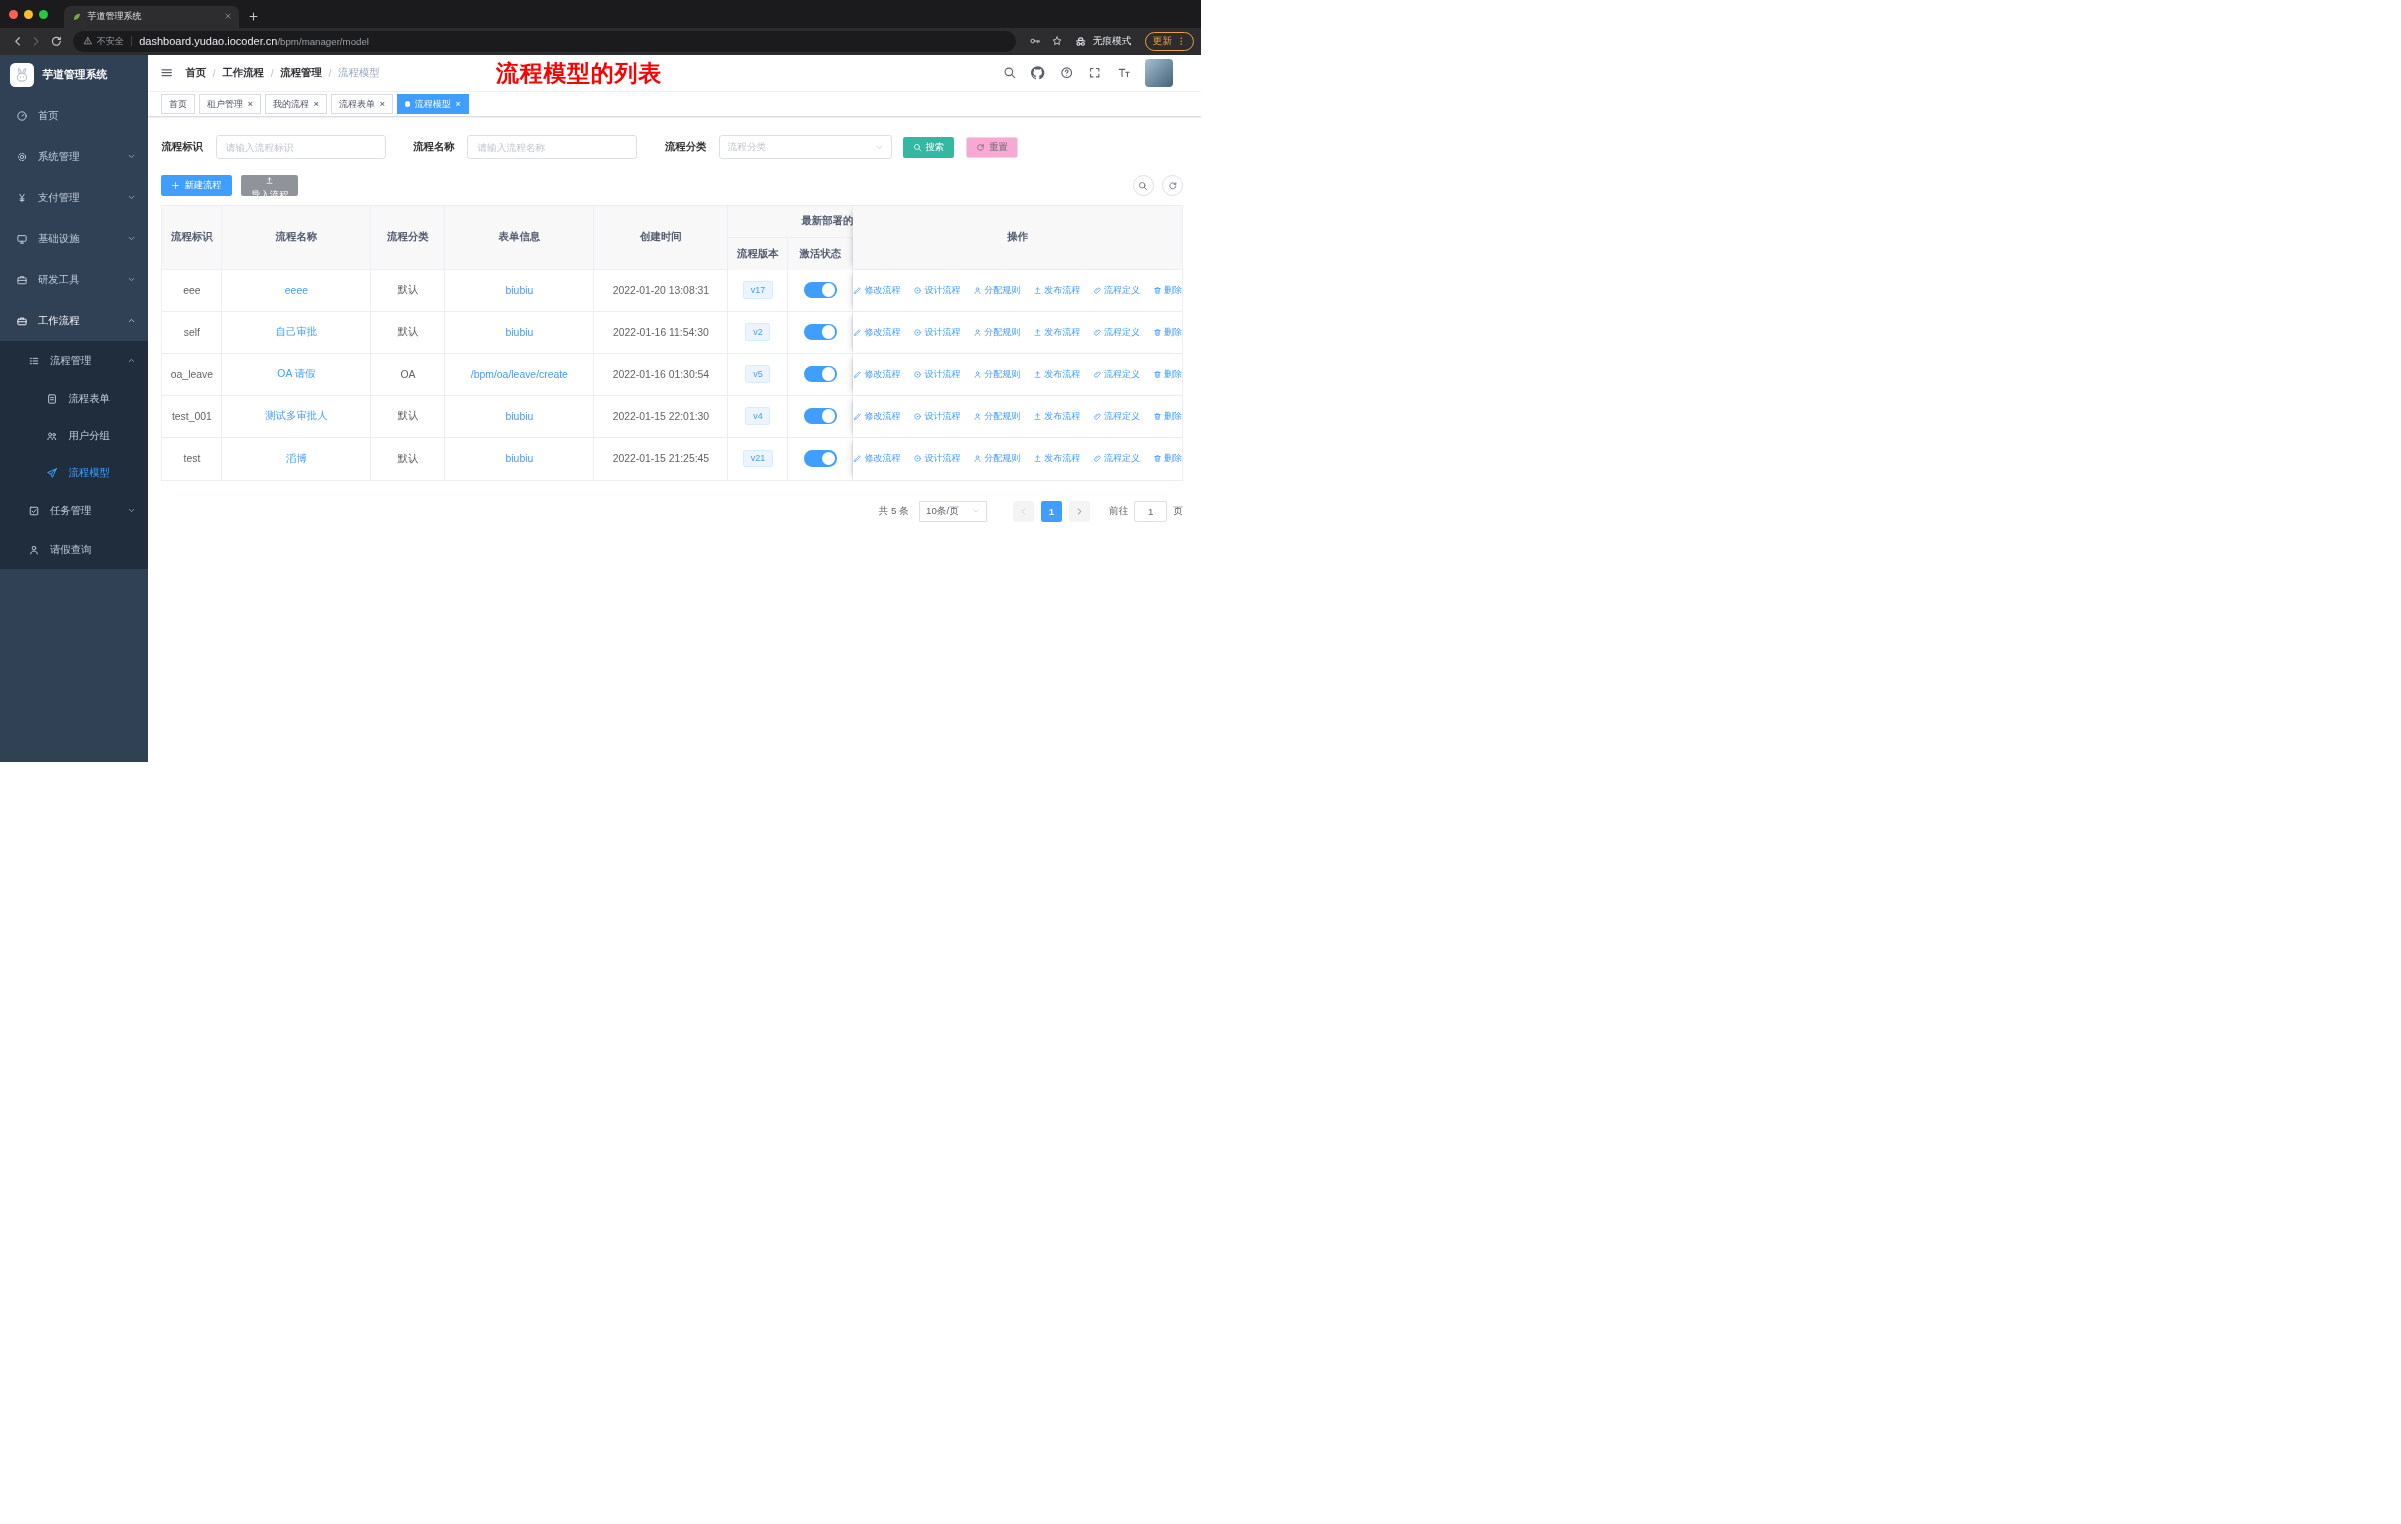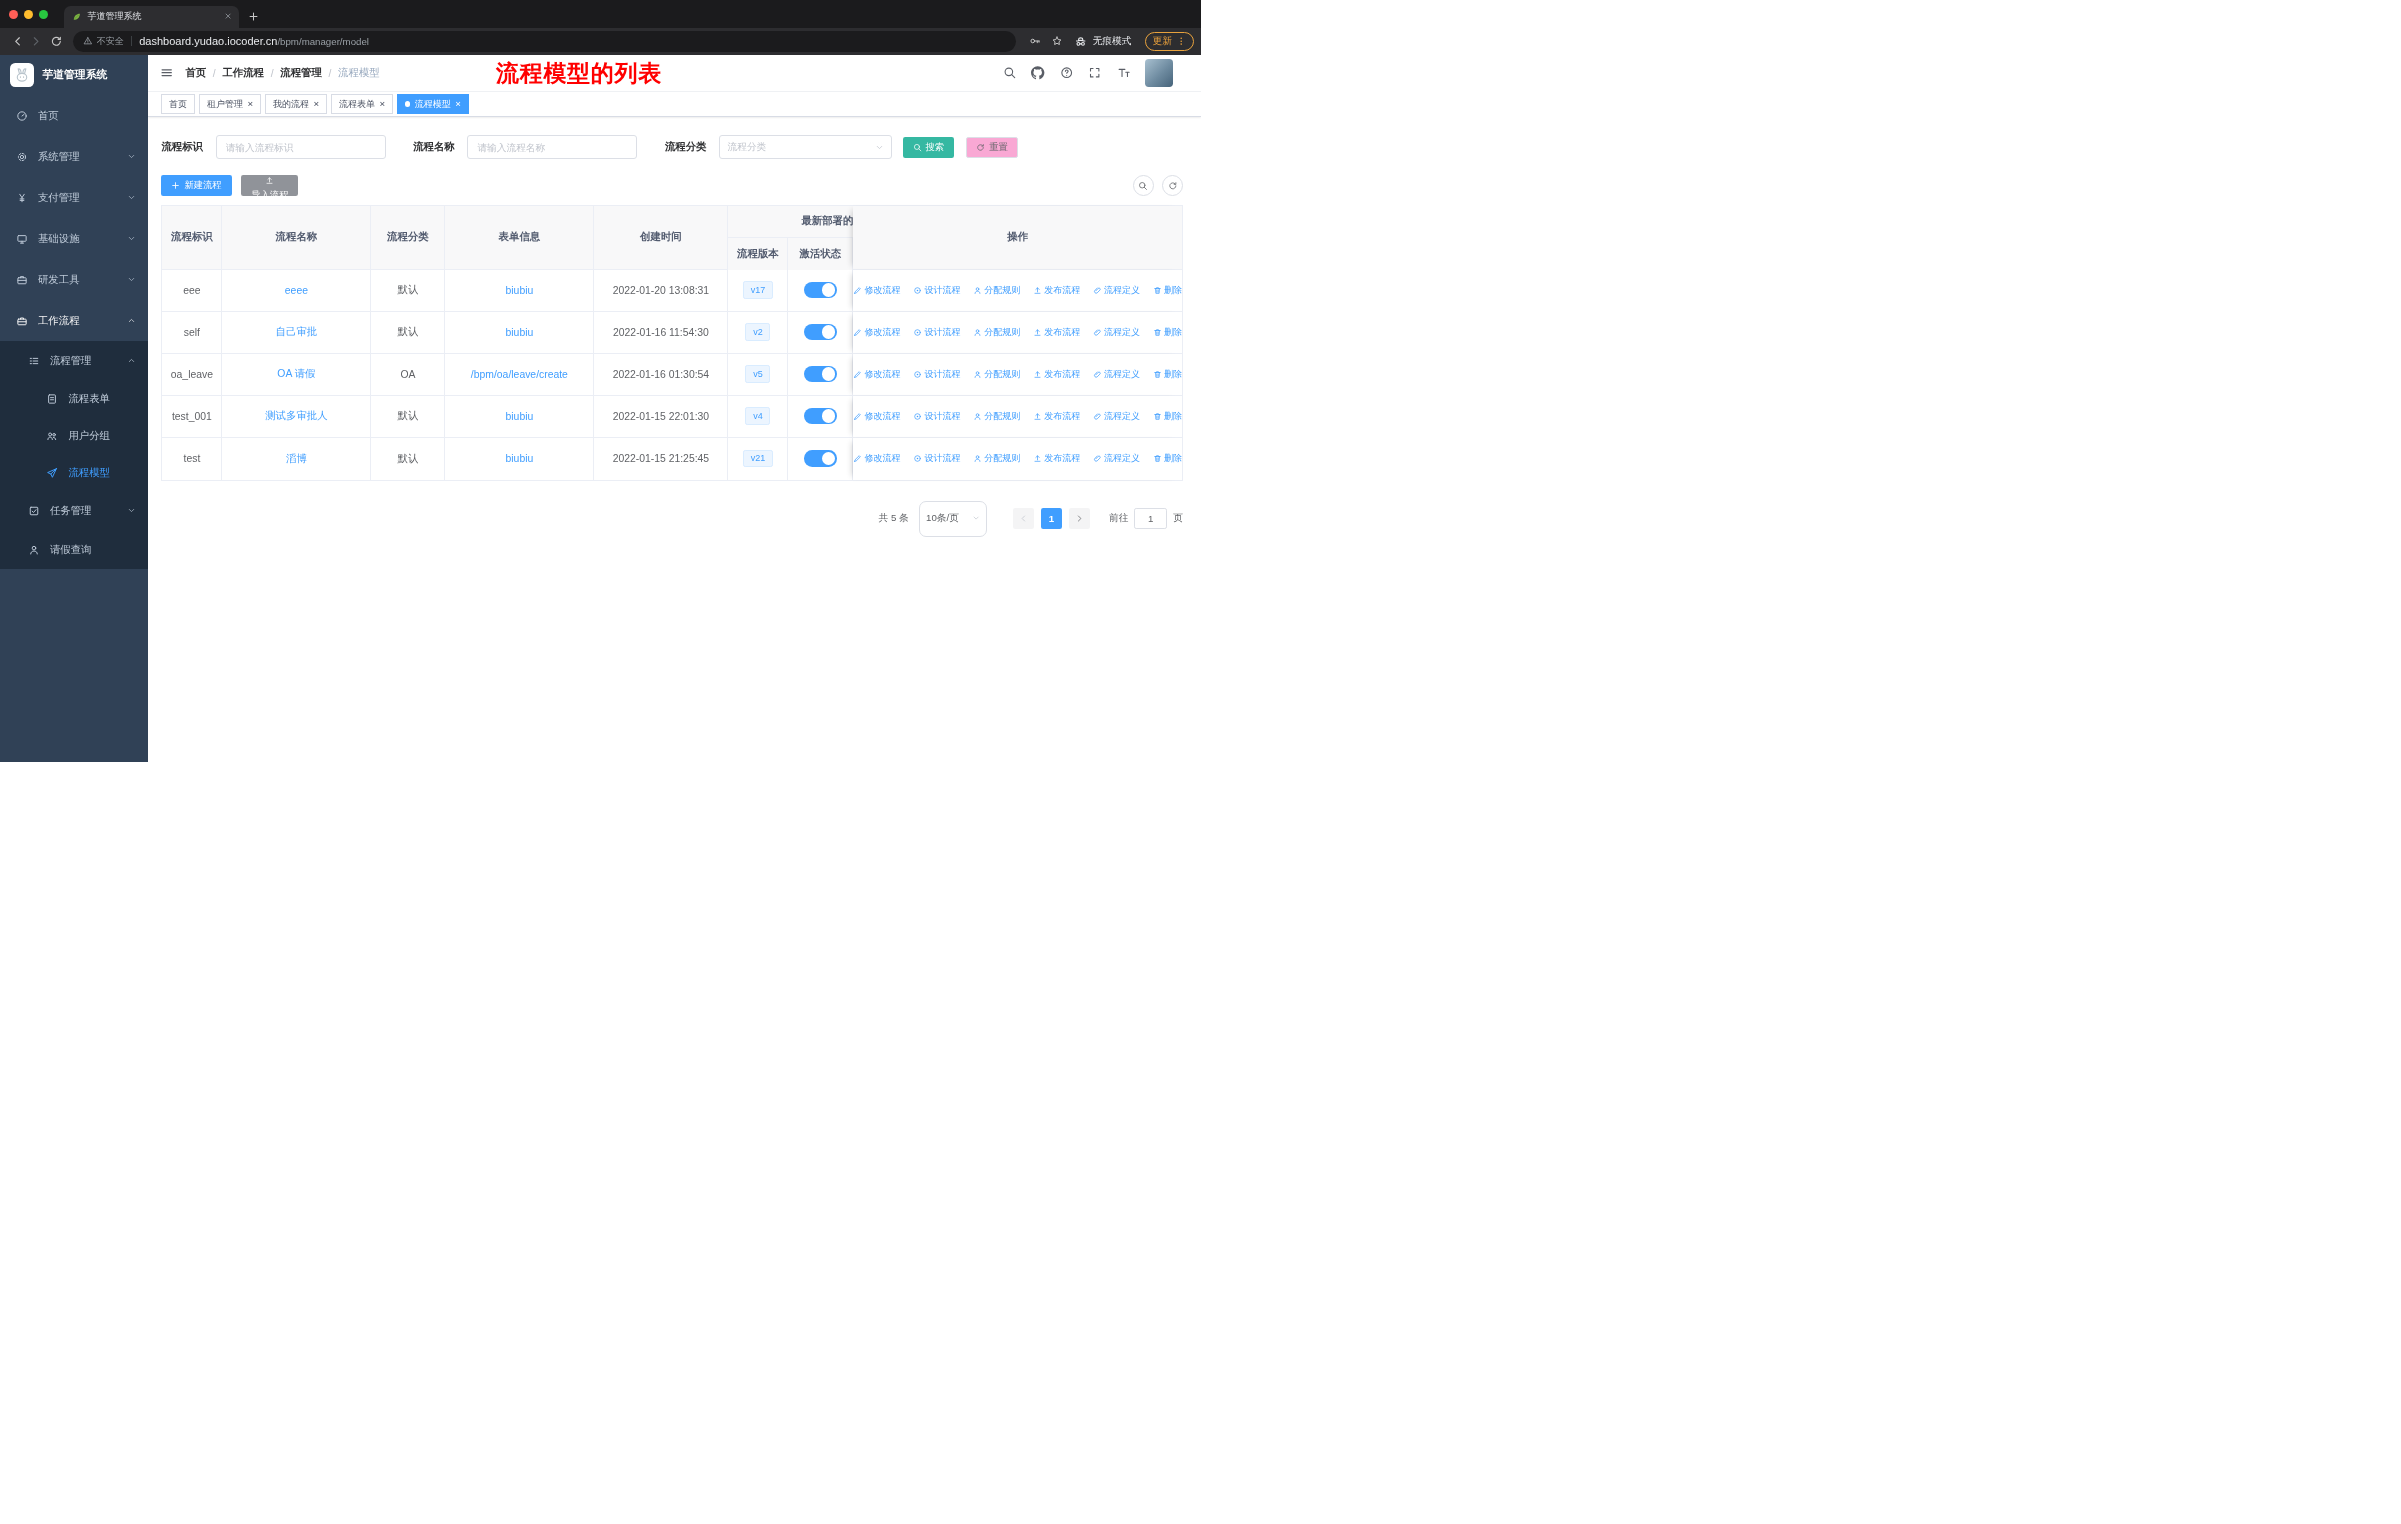--- a/index.html
+++ b/index.html
@@ -121,21 +121,21 @@
   .switch { width:33px; height:16.4px; border-radius:8.2px; background:#409eff; position:relative; display:inline-block; cursor:pointer; }
   .switch::after { content:""; position:absolute; right:1.5px; top:1.5px; width:13.4px; height:13.4px; border-radius:50%; background:#fff; }
   .ops-links { display:flex; gap:7.4px; align-items:center; justify-content:space-between; font-size:9px; width:100%; }
   .op { color:#409eff; display:inline-flex; align-items:center; gap:2.2px; white-space:nowrap; cursor:pointer; }
   .op-ic { display:flex; }
   .op-ic svg { width:9px; height:9px; }
 
   
   .pagination { margin-top:20px; display:flex; align-items:center; justify-content:flex-end; font-size:9.7px; color:#606266; }
   .pg-total { margin-right:10.4px; }
-  .pg-size { width:68px; height:36px; border:0.7px solid #dcdfe6; border-radius:7px; display:flex; align-items:center; justify-content:space-between; padding:0 6px; margin-right:19.4px; cursor:pointer; }
+  .pg-size { width:68px; height:21px; border:0.7px solid #dcdfe6; border-radius:1px; display:flex; align-items:center; justify-content:space-between; padding:0 6px; margin-right:19.4px; cursor:pointer; }
   .pg-size svg { width:8.2px; height:8.2px; color:#c0c4cc; }
   .pg-btn { width:21px; height:21px; border-radius:2.2px; background:#f4f4f5; display:flex; align-items:center; justify-content:center; margin-left:6.7px; cursor:pointer; }
   .pg-btn svg { width:9px; height:9px; }
   .pg-btn.prev { color:#c0c4cc; }
   .pg-btn.next { color:#606266; }
   .pg-page { width:21px; height:21px; border-radius:2.2px; background:#409eff; color:#fff; display:flex; align-items:center; justify-content:center; margin-left:6.7px; font-weight:bold; cursor:pointer; }
   .pg-goto { margin-left:19.4px; display:flex; align-items:center; gap:6px; }
   .pg-input { width:33px; height:21px; border:0.7px solid #dcdfe6; border-radius:2.2px; text-align:center; font-size:9.7px; color:#606266; outline:none; font-family:inherit; }
 </style>
 </head>

